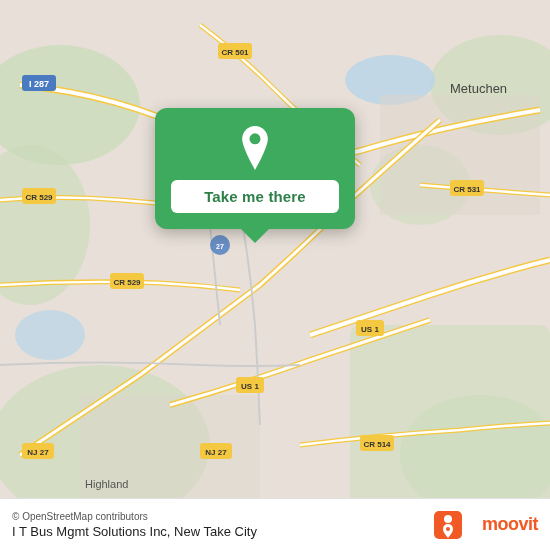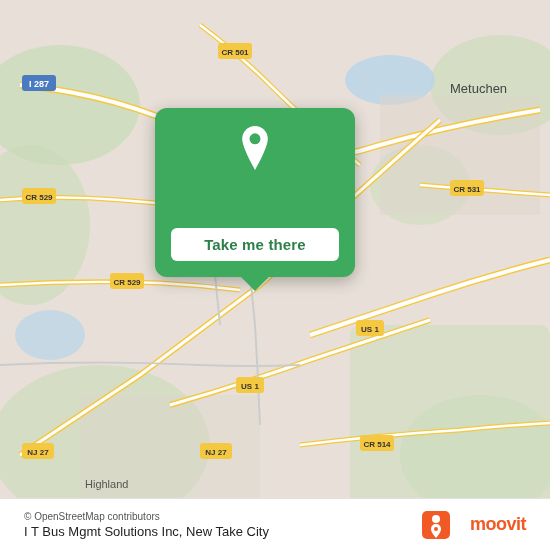--- a/index.html
+++ b/index.html
@@ -34,21 +34,20 @@
       left: 155px;
       width: 200px;
       background: #3daa5e;
       border-radius: 12px;
       display: flex;
       flex-direction: column;
       align-items: center;
       padding: 18px 16px 16px;
       box-shadow: 0 4px 16px rgba(0,0,0,0.28);
       z-index: 10;
-      gap: 48px;
     }
 
     .popup-card::after {
       content: '';
       position: absolute;
       bottom: -14px;
       left: 50%;
       transform: translateX(-50%);
       width: 0;
       height: 0;
@@ -81,21 +80,21 @@
     .bottom-bar {
       position: absolute;
       bottom: 0;
       left: 0;
       right: 0;
       background: white;
       height: 52px;
       display: flex;
       align-items: center;
       justify-content: space-between;
-      padding: 0 24px;
+      padding: 0 12px;
       border-top: 1px solid #e0e0e0;
       z-index: 20;
     }
 
     .bottom-left {
       display: flex;
       flex-direction: column;
       gap: 2px;
     }
 

